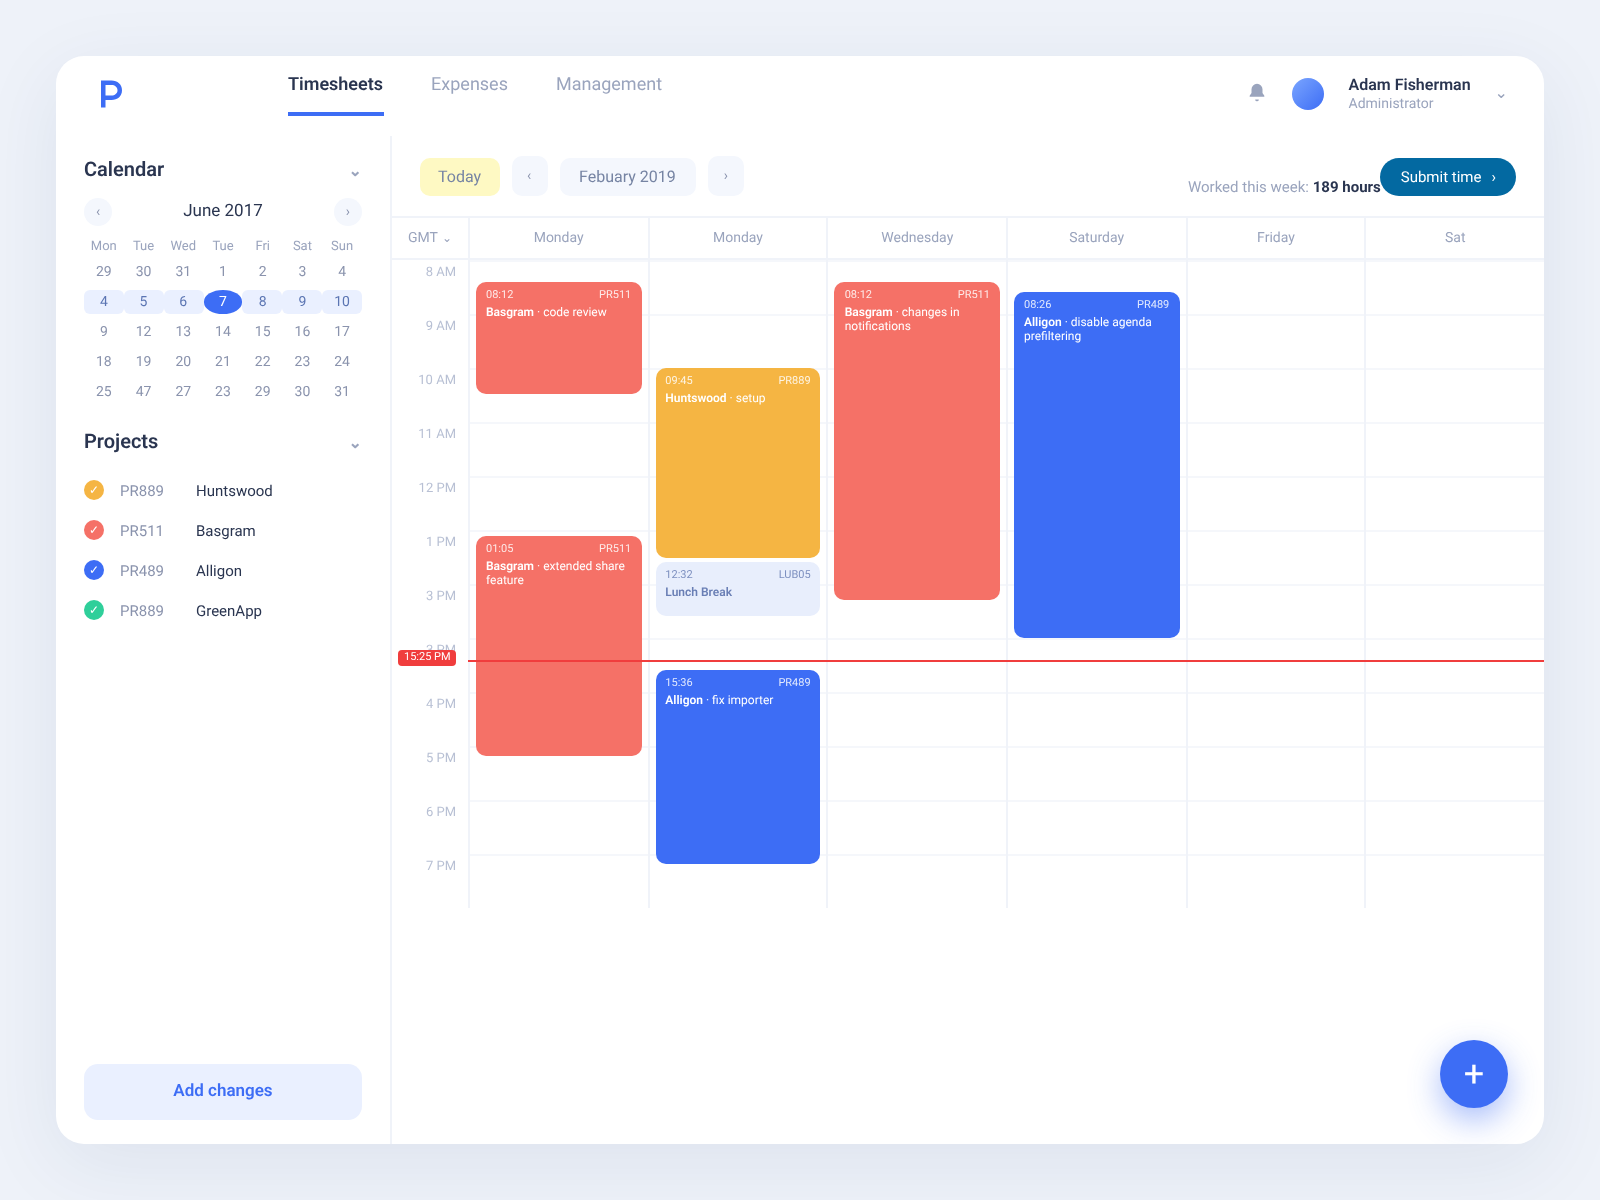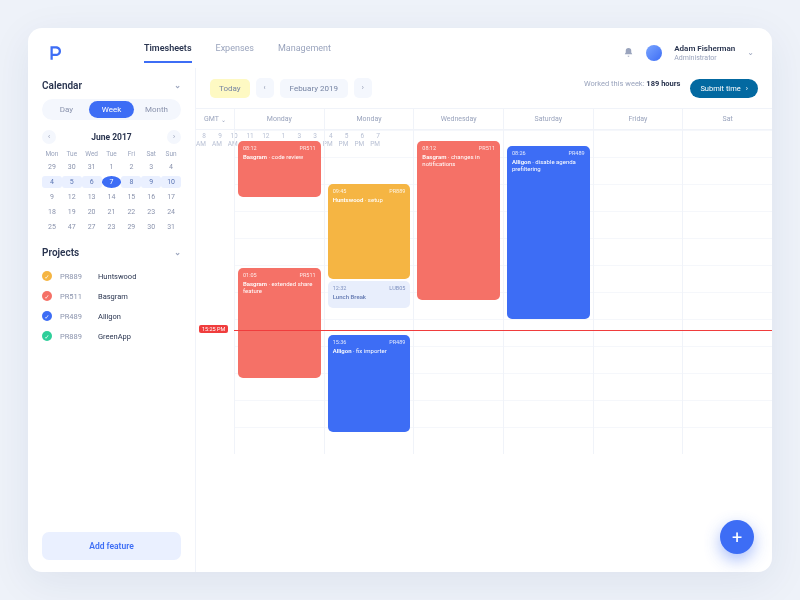--- a/index.html
+++ b/index.html
@@ -1,18 +1,18 @@
 <!DOCTYPE html>
 <html><head>
 <meta charset="utf-8">
 <style>
 *{box-sizing:border-box;margin:0;padding:0;font-family:-apple-system,BlinkMacSystemFont,'Segoe UI',Roboto,sans-serif}
 body{background:#eef2f9;width:800px;height:600px;overflow:hidden;padding:28px}
 .app{background:#fff;border-radius:14px;width:100%;height:100%;display:flex;flex-direction:column;box-shadow:0 10px 40px rgba(30,50,100,.08);overflow:hidden}
-.topbar{display:flex;align-items:center;padding:10px 18px 0 18px;height:40px}
+.topbar{display:flex;align-items:flex-start;padding:10px 18px 0 18px;height:40px}
 .logo{width:18px;height:18px;color:#3d6df5;margin-right:80px}
 .tabs{display:flex;gap:24px;font-size:9px;color:#9aa4bd}
 .tab{padding-bottom:8px;cursor:pointer}
 .tab.active{color:#2a3550;border-bottom:2px solid #3d6df5;font-weight:600}
 .topbar-right{margin-left:auto;display:flex;align-items:center;gap:12px}
 .bell{color:#9aa4bd;width:11px;height:11px}
 .avatar{width:16px;height:16px;border-radius:50%;background:linear-gradient(135deg,#7aa5ff,#3d6df5)}
 .user{font-size:8px;line-height:1.2}
 .user .name{color:#2a3550;font-weight:600}
 .user .role{color:#9aa4bd;font-size:7px}
@@ -35,30 +35,30 @@
 .proj{display:flex;align-items:center;gap:8px;font-size:7.5px;padding:5px 0;color:#8a93ad}
 .proj .dot{width:10px;height:10px;border-radius:50%;display:flex;align-items:center;justify-content:center;color:#fff;font-size:6px}
 .proj .code{width:30px}
 .proj .name{color:#2a3550}
 .add-project{margin-top:auto;background:#eaf0ff;color:#3d6df5;border-radius:7px;text-align:center;padding:9px;font-size:8.5px;font-weight:600;cursor:pointer}
 .main{flex:1;display:flex;flex-direction:column;overflow:hidden}
 .toolbar{display:flex;align-items:center;padding:10px 14px;gap:6px;font-size:8px;border-bottom:1px solid #f0f3f9}
 .btn-today{background:#fef9c3;border-radius:5px;padding:5px 9px;color:#7684a3;cursor:pointer}
 .btn-arrow{background:#f4f7fd;border-radius:5px;width:18px;height:20px;display:flex;align-items:center;justify-content:center;color:#8a93ad;cursor:pointer;font-size:7px}
 .date-label{background:#f4f7fd;border-radius:5px;padding:5px 10px;color:#7684a3}
-.toolbar-right{margin-left:auto;display:flex;align-items:flex-start;gap:10px}
+.toolbar-right{margin-left:auto;display:flex;align-items:flex-end;}
 .worked{font-size:7.5px;color:#9aa4bd}
 .worked b{color:#2a3550}
 .submit{background:#0369a1;color:#fff;border-radius:999px;padding:5px 10px;display:flex;align-items:center;gap:5px;font-size:7.5px;cursor:pointer}
 .grid{flex:1;overflow:hidden;position:relative}
 .cols-head{display:grid;grid-template-columns:38px repeat(6,1fr);font-size:7px;color:#9aa4bd;border-bottom:1px solid #f0f3f9}
 .cols-head div{padding:6px 4px;text-align:center;border-left:1px solid #f0f3f9}
 .cols-head div:first-child{border-left:none;display:flex;align-items:center;justify-content:center;gap:2px}
 .rows{display:grid;grid-template-columns:38px repeat(6,1fr);position:relative}
-.time-col{display:flex;flex-direction:row}
+.time-col{display:flex;flex-direction:column}
 .time-col span{height:27px;font-size:6.5px;color:#b8c0d4;padding:2px 6px 0 0;text-align:right}
 .day-col{position:relative;border-left:1px solid #f0f3f9}
 .hour-line{position:absolute;left:0;right:0;border-top:1px solid #f5f7fb;height:0}
 .event{position:absolute;left:3px;right:3px;border-radius:5px;padding:4px 5px;color:#fff;font-size:6px;overflow:hidden}
 .event .meta{display:flex;justify-content:space-between;font-size:5.5px;opacity:.85;margin-bottom:2px}
 .event .title{font-weight:600}
 .event.red{background:#f57167}
 .event.yellow{background:#f5b543}
 .event.blue{background:#3d6df5}
 .event.lunch{background:#e8eefc;color:#6a7fb5}
@@ -91,28 +91,23 @@
       <span class="chev">⌄</span>
     </div>
   </div>
 
   <div class="body">
     <div class="sidebar">
       <div class="section-head">
         <span>Calendar</span>
         <span class="chev">⌄</span>
       </div>
-      <div class="view-toggle">
-        <span>Day</span>
-        <span class="active">Week</span>
-        <span>Month</span>
-      </div>
       <div class="month-nav">
         <span class="nav-btn">‹</span>
-        <span style="font-weight:700">June 2017</span>
+        <span style="font-weight:400">June 2017</span>
         <span class="nav-btn">›</span>
       </div>
       <div class="dow" id="dow">
           <span>Mon</span>
           <span>Tue</span>
           <span>Wed</span>
           <span>Tue</span>
           <span>Fri</span>
           <span>Sat</span>
           <span>Sun</span>
@@ -177,21 +172,21 @@
               <span class="name">Alligon</span>
             </div>
             <div class="proj">
               <span class="dot" style="background:#2fcf9a">✓</span>
               <span class="code">PR889</span>
               <span class="name">GreenApp</span>
             </div>
           </div>
       </div>
 
-      <div class="add-project">Add feature</div>
+      <div class="add-project">Add changes</div>
     </div>
 
     <div class="main">
       <div class="toolbar">
         <span class="btn-today">Today</span>
         <span class="btn-arrow">‹</span>
         <span class="date-label">Febuary 2019</span>
         <span class="btn-arrow">›</span>
         <div class="toolbar-right">
           <span class="worked">

